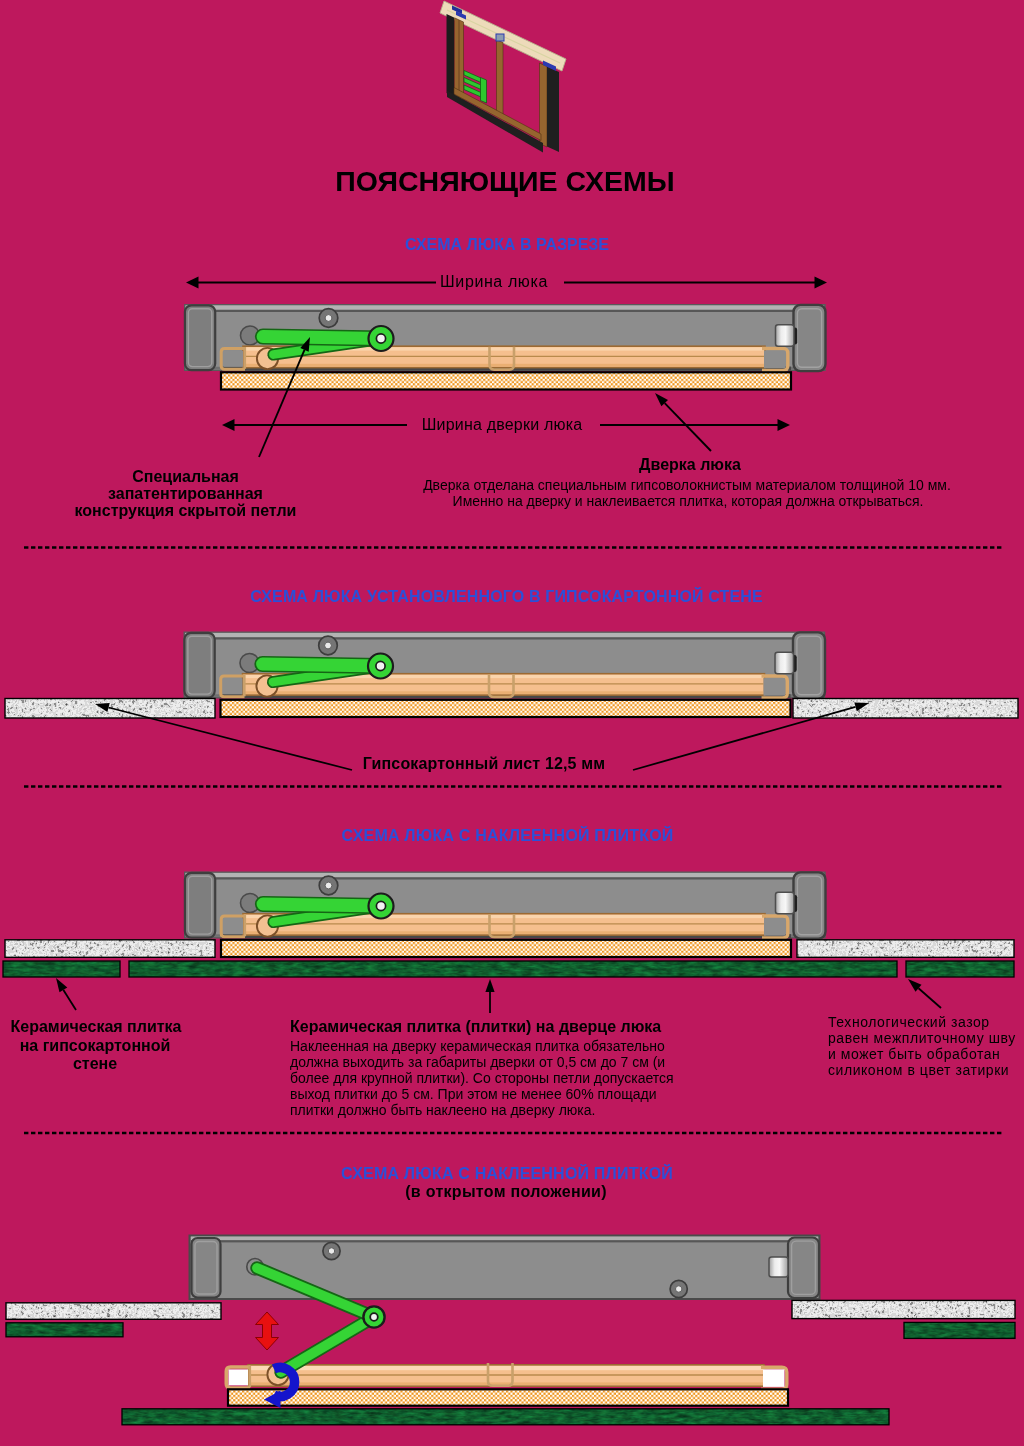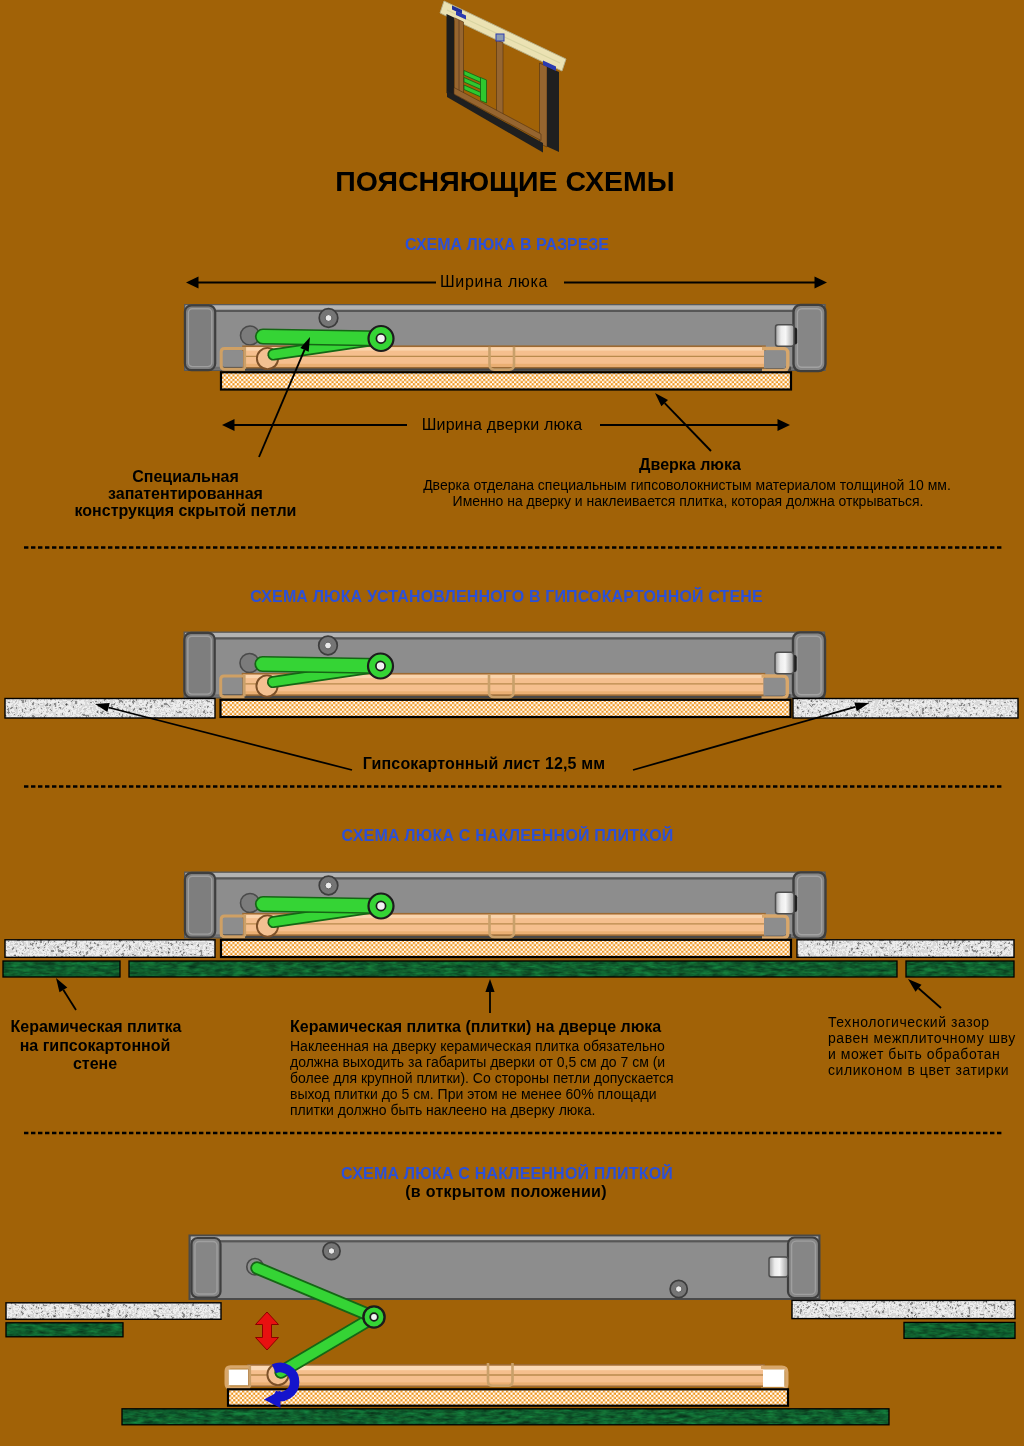--- a/index.html
+++ b/index.html
@@ -1,16 +1,16 @@
 <!DOCTYPE html>
 <html><head>
 <meta charset="utf-8">
 <style>
 html,body{margin:0;padding:0;background:#ffffff;}
-#page{position:relative;width:1024px;height:1446px;background:#a16207;overflow:hidden;
+#page{position:relative;width:1024px;height:1446px;background:#be185d;overflow:hidden;
       font-family:"Liberation Sans",sans-serif;}
 svg{position:absolute;top:0;left:0;}
 text{font-family:"Liberation Sans",sans-serif;}
 </style>
 </head>
 <body>
 <div id="page">
 <svg width="1024" height="1446" viewBox="0 0 1024 1446">
 <defs>
 

